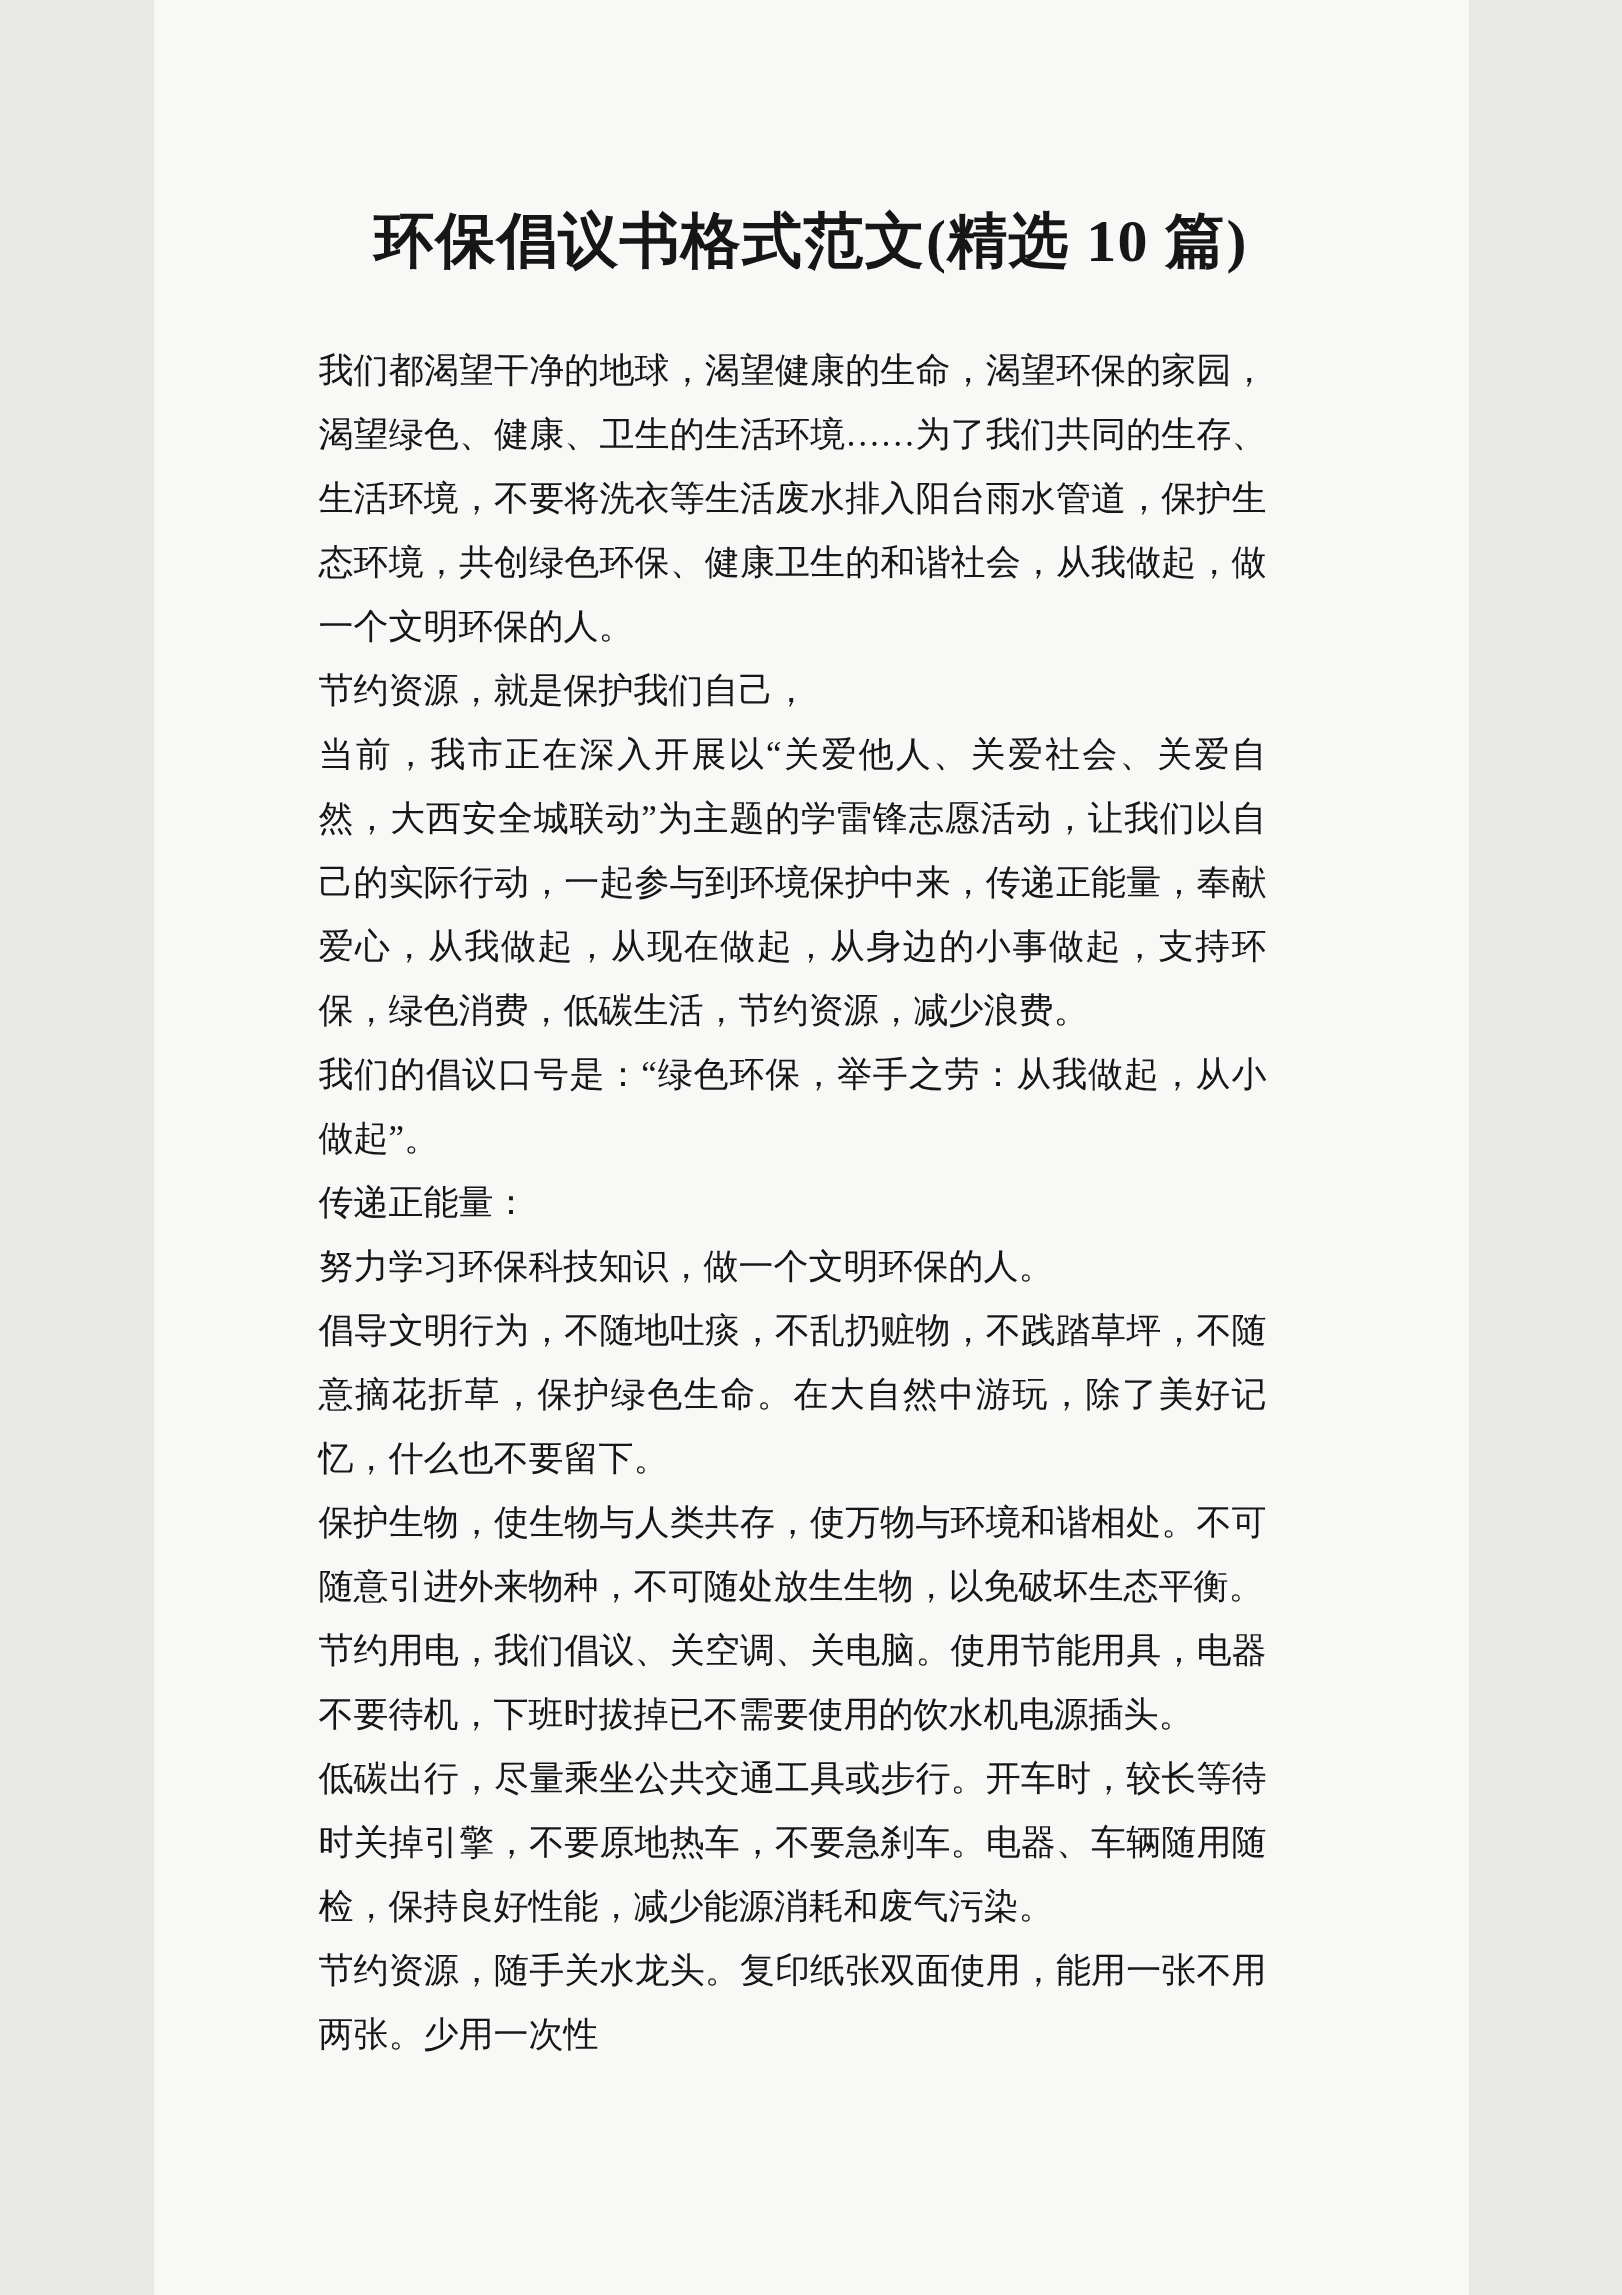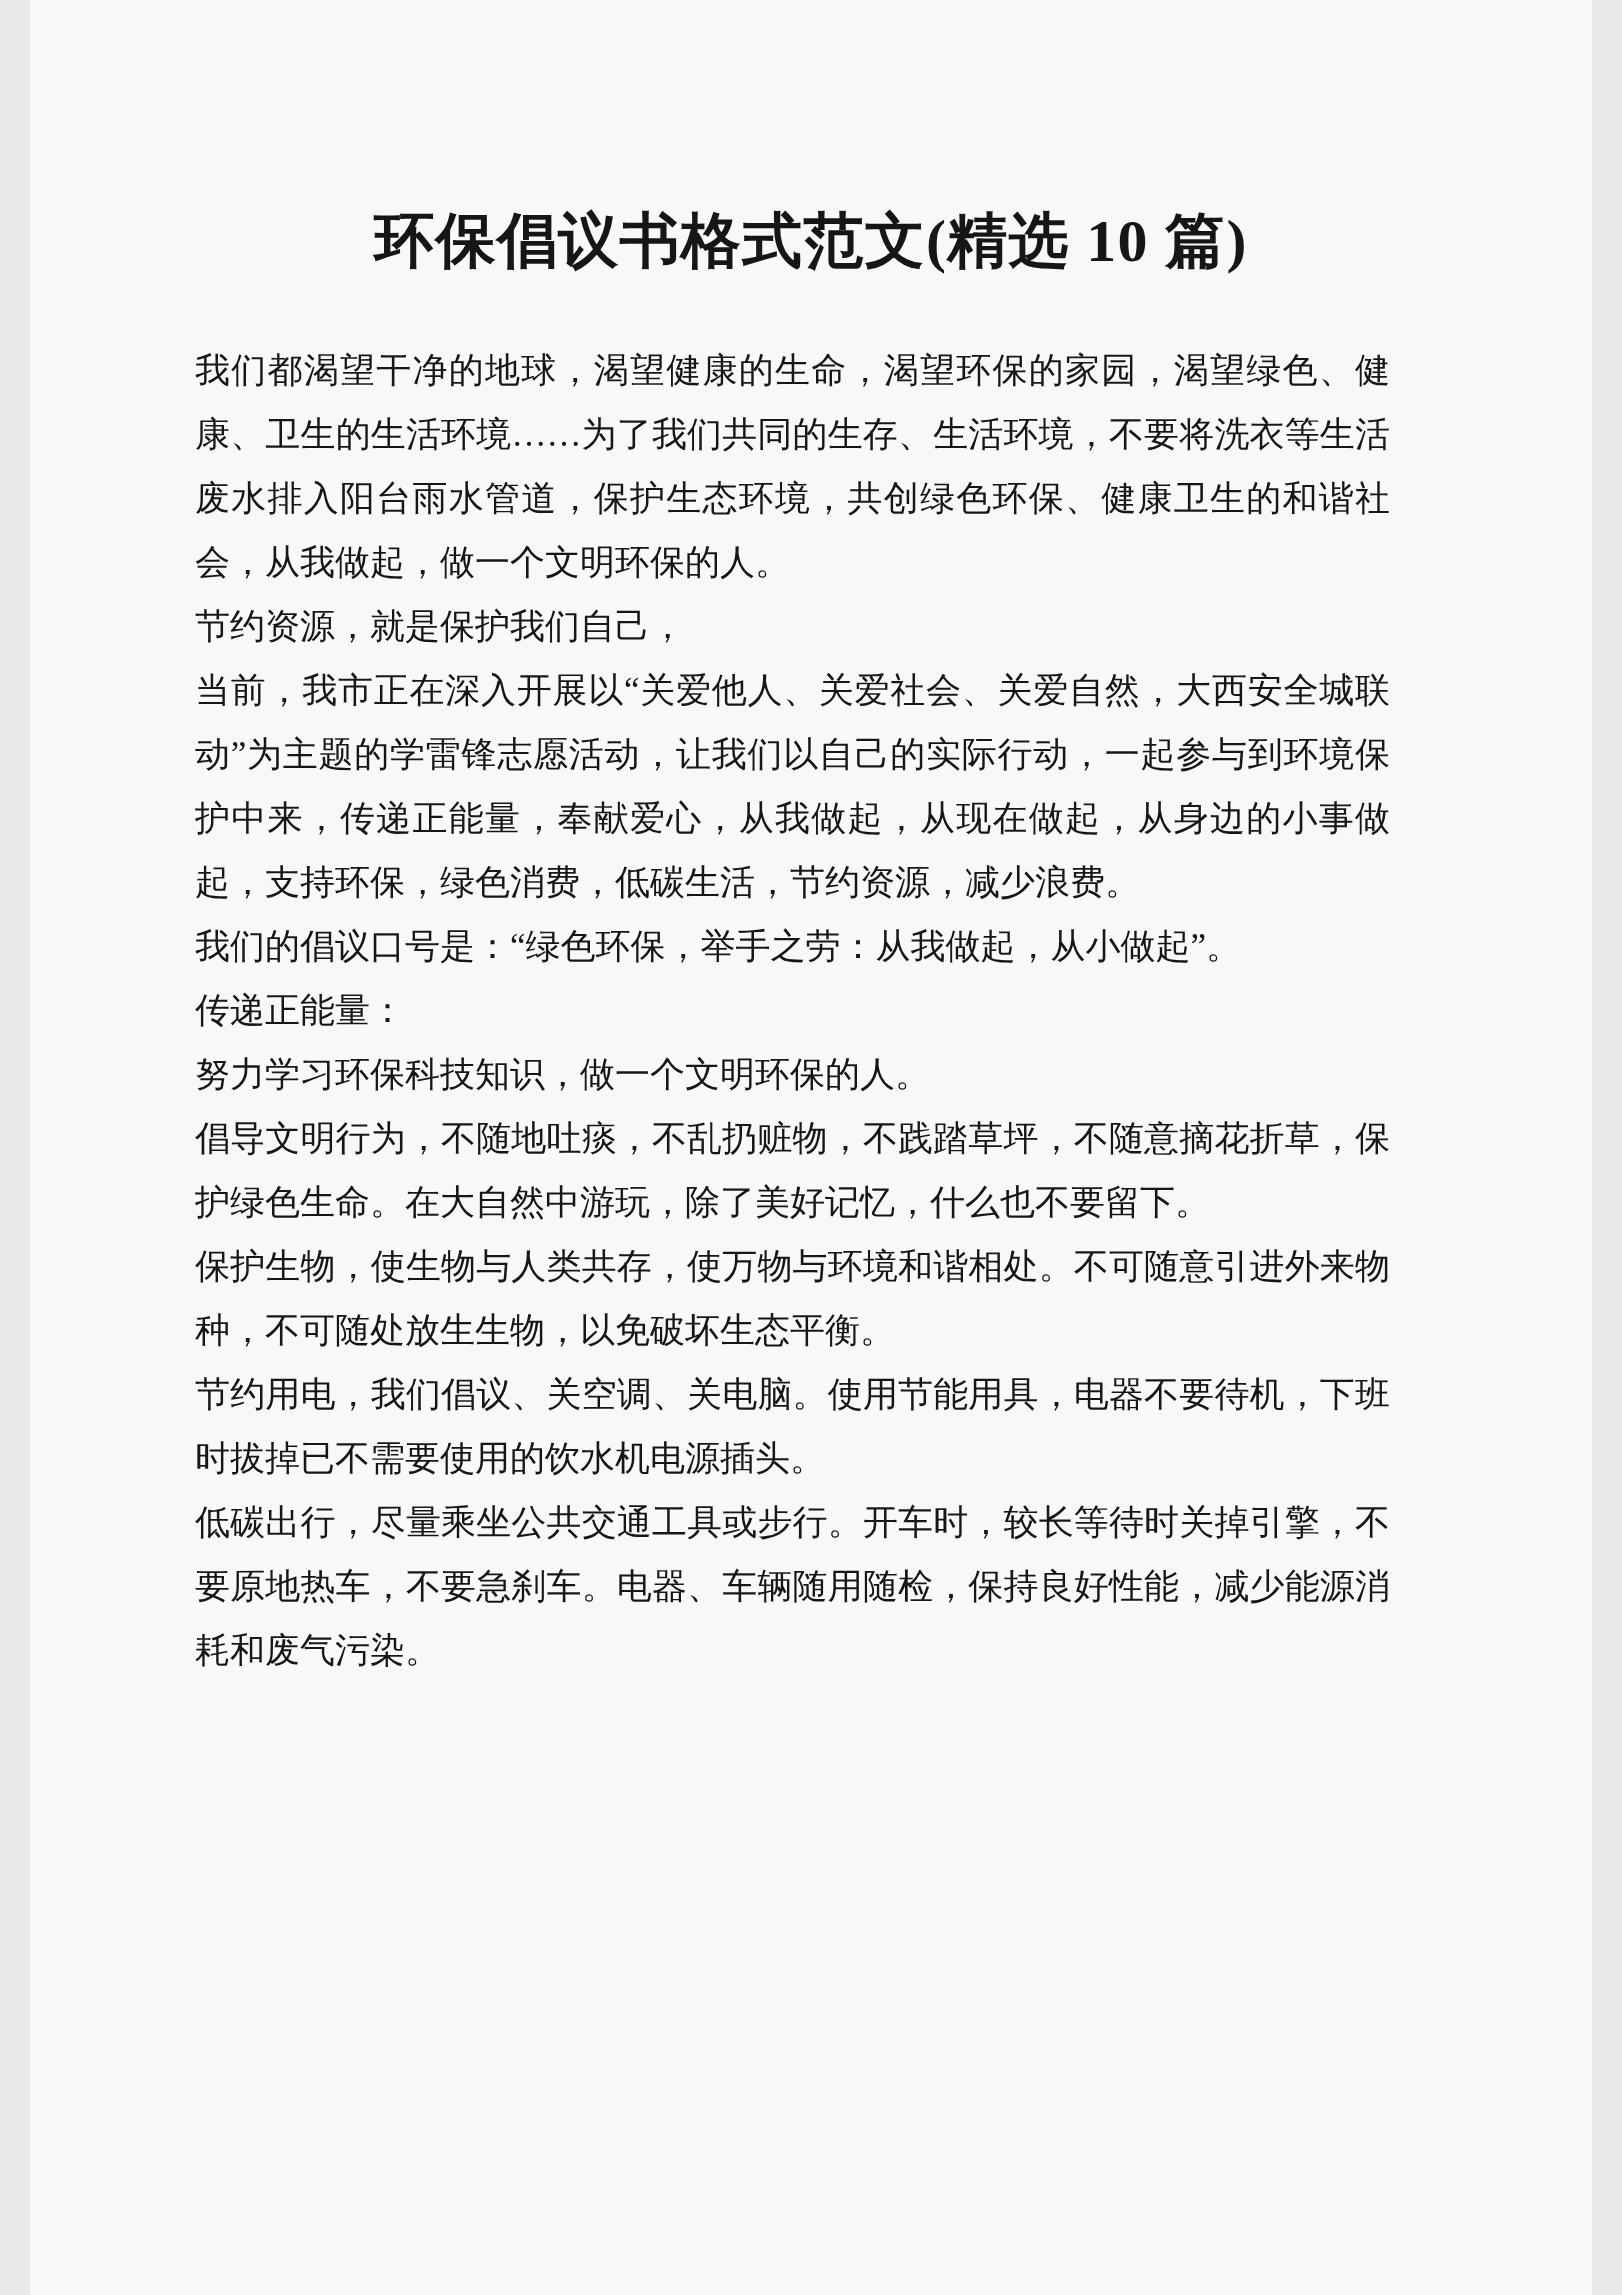--- a/index.html
+++ b/index.html
@@ -2,21 +2,21 @@
 <html style="font-size:10.5px"><head>
 <meta charset="utf-8">
 <style>
   html, body {
     margin: 0;
     padding: 0;
     background: #e8e8e6;
   }
   .page {
     position: relative;
-    width: 1562px;
+    width: 1315px;
     height: 2295px;
     margin: 0 auto;
     background: #f8f8f6;
     overflow: hidden;
     font-family: "Liberation Serif", "DejaVu Serif", serif;
     color: #161616;
   }
   .doc-title {
     margin: 0;
     padding: 207px 131px 0 131px;
@@ -50,15 +50,16 @@
       <p class="para">我们都渴望干净的地球，渴望健康的生命，渴望环保的家园，渴望绿色、健康、卫生的生活环境……为了我们共同的生存、生活环境，不要将洗衣等生活废水排入阳台雨水管道，保护生态环境，共创绿色环保、健康卫生的和谐社会，从我做起，做一个文明环保的人。</p>
       <p class="para">节约资源，就是保护我们自己，</p>
       <p class="para">当前，我市正在深入开展以“关爱他人、关爱社会、关爱自然，大西安全城联动”为主题的学雷锋志愿活动，让我们以自己的实际行动，一起参与到环境保护中来，传递正能量，奉献爱心，从我做起，从现在做起，从身边的小事做起，支持环保，绿色消费，低碳生活，节约资源，减少浪费。</p>
       <p class="para">我们的倡议口号是：“绿色环保，举手之劳：从我做起，从小做起”。</p>
       <p class="para">传递正能量：</p>
       <p class="para">努力学习环保科技知识，做一个文明环保的人。</p>
       <p class="para">倡导文明行为，不随地吐痰，不乱扔赃物，不践踏草坪，不随意摘花折草，保护绿色生命。在大自然中游玩，除了美好记忆，什么也不要留下。</p>
       <p class="para">保护生物，使生物与人类共存，使万物与环境和谐相处。不可随意引进外来物种，不可随处放生生物，以免破坏生态平衡。</p>
       <p class="para">节约用电，我们倡议、关空调、关电脑。使用节能用具，电器不要待机，下班时拔掉已不需要使用的饮水机电源插头。</p>
       <p class="para">低碳出行，尽量乘坐公共交通工具或步行。开车时，较长等待时关掉引擎，不要原地热车，不要急刹车。电器、车辆随用随检，保持良好性能，减少能源消耗和废气污染。</p>
+      <p class="para">节约资源，随手关水龙头。复印纸张双面使用，能用一张不用两张。少用一次性</p>
     </div>
 </div>
 
 
 </body></html>

